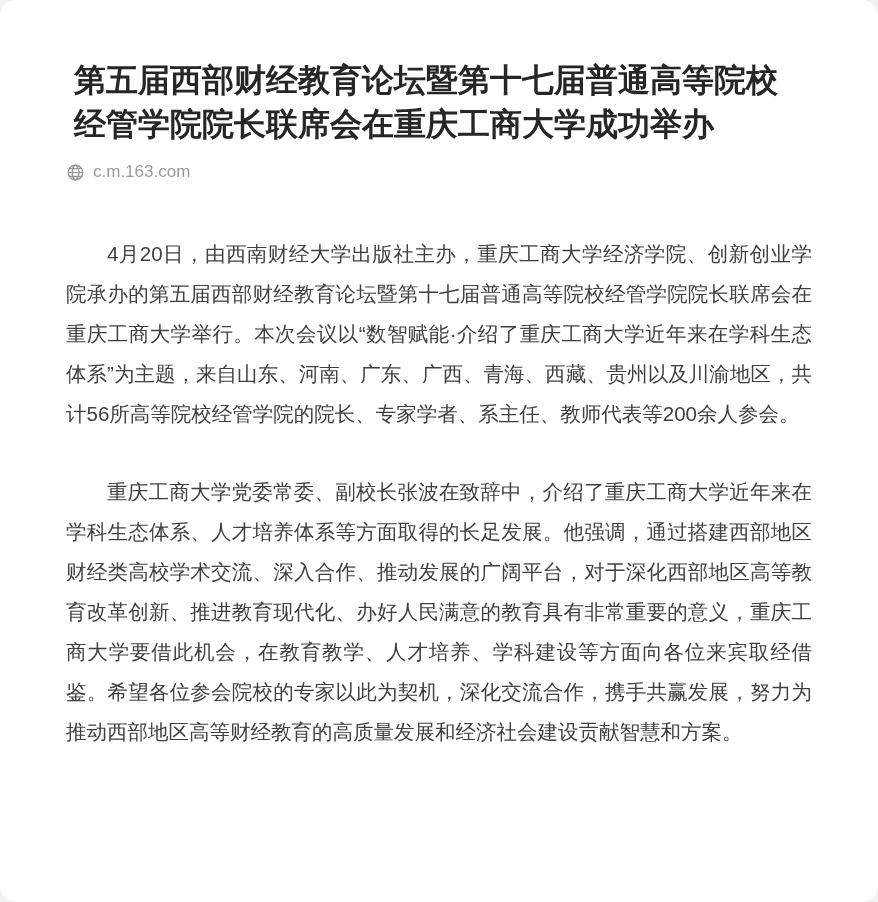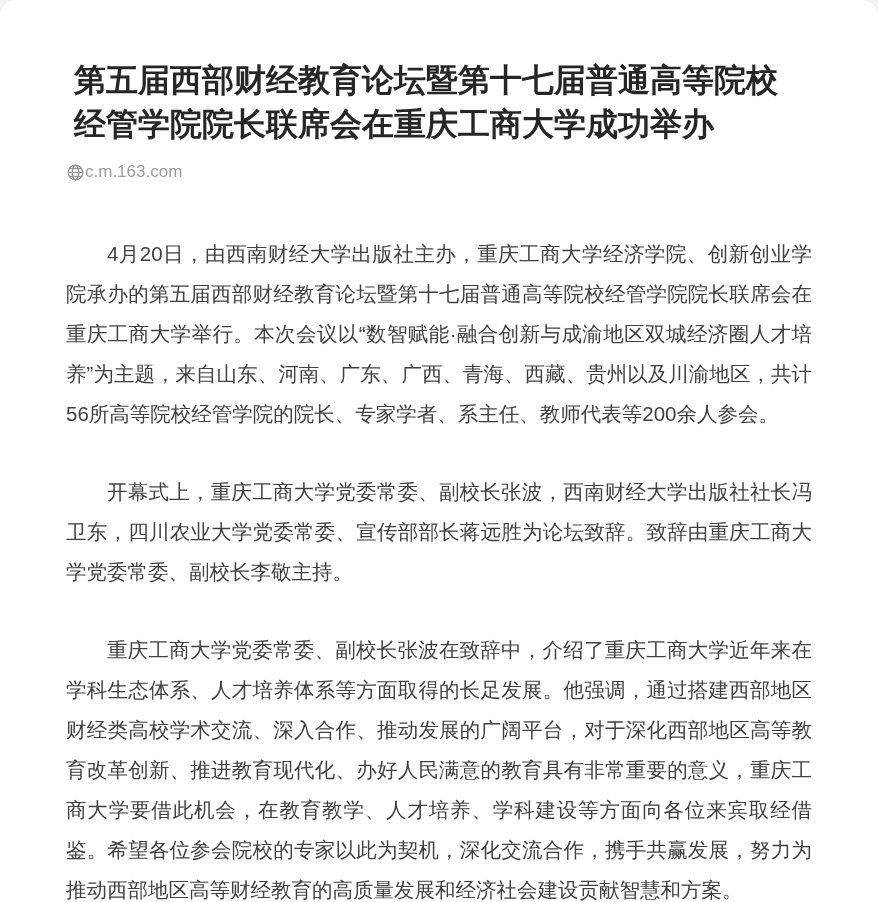--- a/index.html
+++ b/index.html
@@ -32,20 +32,21 @@
     display: flex;
     align-items: center;
     gap: 42px;
     margin-top: 16px;
     color: #9b9b9b;
     font-size: 17px;
   }
   .meta-item {
     display: flex;
     align-items: center;
+    gap: 8px;
     white-space: nowrap;
   }
   .meta-item svg {
     width: 19px;
     height: 19px;
     flex: none;
     stroke: #979797;
   }
   .article-body {
     margin-top: 52px;
@@ -80,18 +81,17 @@
         <line x1="4.1" y1="7" x2="19.9" y2="7"></line>
         <line x1="4.1" y1="17" x2="19.9" y2="17"></line>
       </svg>
       <span>c.m.163.com</span>
     </div>
 
 
   </div>
 
   <div class="article-body">
-    <p class="para">4月20日，由西南财经大学出版社主办，重庆工商大学经济学院、创新创业学院承办的第五届西部财经教育论坛暨第十七届普通高等院校经管学院院长联席会在重庆工商大学举行。本次会议以“数智赋能·融合创新与成渝地区双城经济圈人才培养”为主题，来自山东、河南、广东、广西、青海、西藏、贵州以及川渝地区，共计56所高等院校经管学院的院长、专家学者、系主任、教师代表等200余人参会。</p>
-    <p class="para">开幕式上，重庆工商大学党委常委、副校长张波，西南财经大学出版社社长冯卫东，四川农业大学党委常委、宣传部部长蒋远胜为论坛致辞。致辞由重庆工商大学党委常委、副校长李敬主持。</p>
+    <p class="para">4月20日，由西南财经大学出版社主办，重庆工商大学经济学院、创新创业学院承办的第五届西部财经教育论坛暨第十七届普通高等院校经管学院院长联席会在重庆工商大学举行。本次会议以“数智赋能·介绍了重庆工商大学近年来在学科生态体系”为主题，来自山东、河南、广东、广西、青海、西藏、贵州以及川渝地区，共计56所高等院校经管学院的院长、专家学者、系主任、教师代表等200余人参会。</p>
     <p class="para">重庆工商大学党委常委、副校长张波在致辞中，介绍了重庆工商大学近年来在学科生态体系、人才培养体系等方面取得的长足发展。他强调，通过搭建西部地区财经类高校学术交流、深入合作、推动发展的广阔平台，对于深化西部地区高等教育改革创新、推进教育现代化、办好人民满意的教育具有非常重要的意义，重庆工商大学要借此机会，在教育教学、人才培养、学科建设等方面向各位来宾取经借鉴。希望各位参会院校的专家以此为契机，深化交流合作，携手共赢发展，努力为推动西部地区高等财经教育的高质量发展和经济社会建设贡献智慧和方案。</p>
   </div>
 
 </div>
 
 </body></html>

